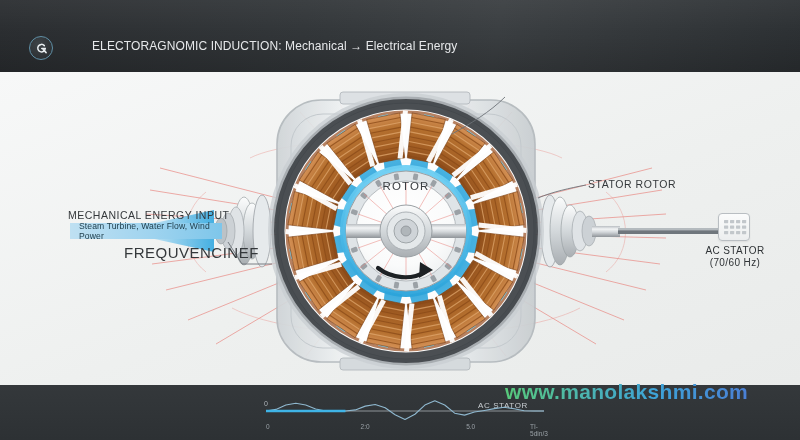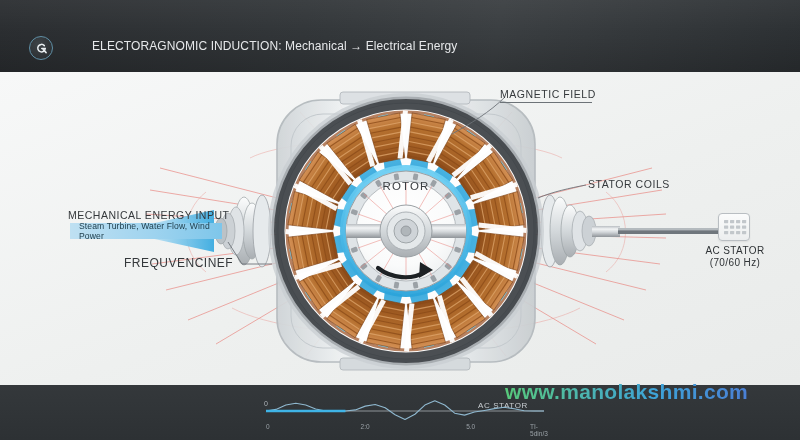--- a/index.html
+++ b/index.html
@@ -74,21 +74,21 @@
 
   #lbl-mech-title { left:68px; top:209px; font-size:10.5px; letter-spacing:.5px; }
 
   .mech-bar {
     position:absolute; left:58px; top:223px; width:152px; height:16px;
     background:linear-gradient(90deg,#bfe0f2 0%,#9ed3ef 55%,#7ec6ea 100%);
     display:flex; align-items:center;margin-left:12px;
   }
   .mech-bar span { font-size:8.6px; color:#22414f; padding-left:9px; letter-spacing:.1px; }
 
-  #lbl-freq { left:124px; top:256px; font-size:12px; letter-spacing:.5px;text-align:center; }
+  #lbl-freq { left:124px; top:244px; font-size:15px; letter-spacing:.5px;text-align:center; }
 
   #lbl-acpower { left:703px; top:245px; text-align:center; width:64px;
                  font-size:10px; letter-spacing:.4px; line-height:12px; }
 
   
   .ac-icon {
     position:absolute; left:718px; top:213px; width:32px; height:28px;
     border:1.4px solid #b9bec2; border-radius:4px;
     background:linear-gradient(180deg,#fbfcfc,#eceeef);
     box-shadow:0 1px 2px rgba(0,0,0,.07);
@@ -526,27 +526,23 @@
 
     <text x="406" y="118" text-anchor="middle" font-family="Liberation Sans, sans-serif" font-size="11.5" letter-spacing="1.1" fill="#3a3e42">ROTOR</text>
 
     <g stroke="#6d7378" stroke-width="0.9" fill="none">
       <path d="M505 25 C 490 40, 470 52, 452 62"></path>
       <path d="M586 113 C 570 116, 552 120, 538 126"></path>
       <path d="M272 192 L 242 192 L 228 170"></path>
     </g>
   </svg>
 
-  <div class="lbl lbl-caps" id="lbl-magnetic">
-    <div>MAGNETIC FIELD</div>
-    <div class="rule"></div>
-  </div>
 
   <div class="lbl lbl-caps" id="lbl-stator">
-    <div>STATOR COILS</div>
+    <div>STATOR ROTOR</div>
   </div>
 
   <div class="lbl lbl-caps" id="lbl-mech-title">MECHANICAL ENERGY INPUT</div>
 
   <div class="mech-bar">
     <span>Steam Turbine, Water Flow, Wind Power</span>
   </div>
 
   <div class="lbl lbl-caps" id="lbl-freq">FREQUVENCINEF</div>
 

